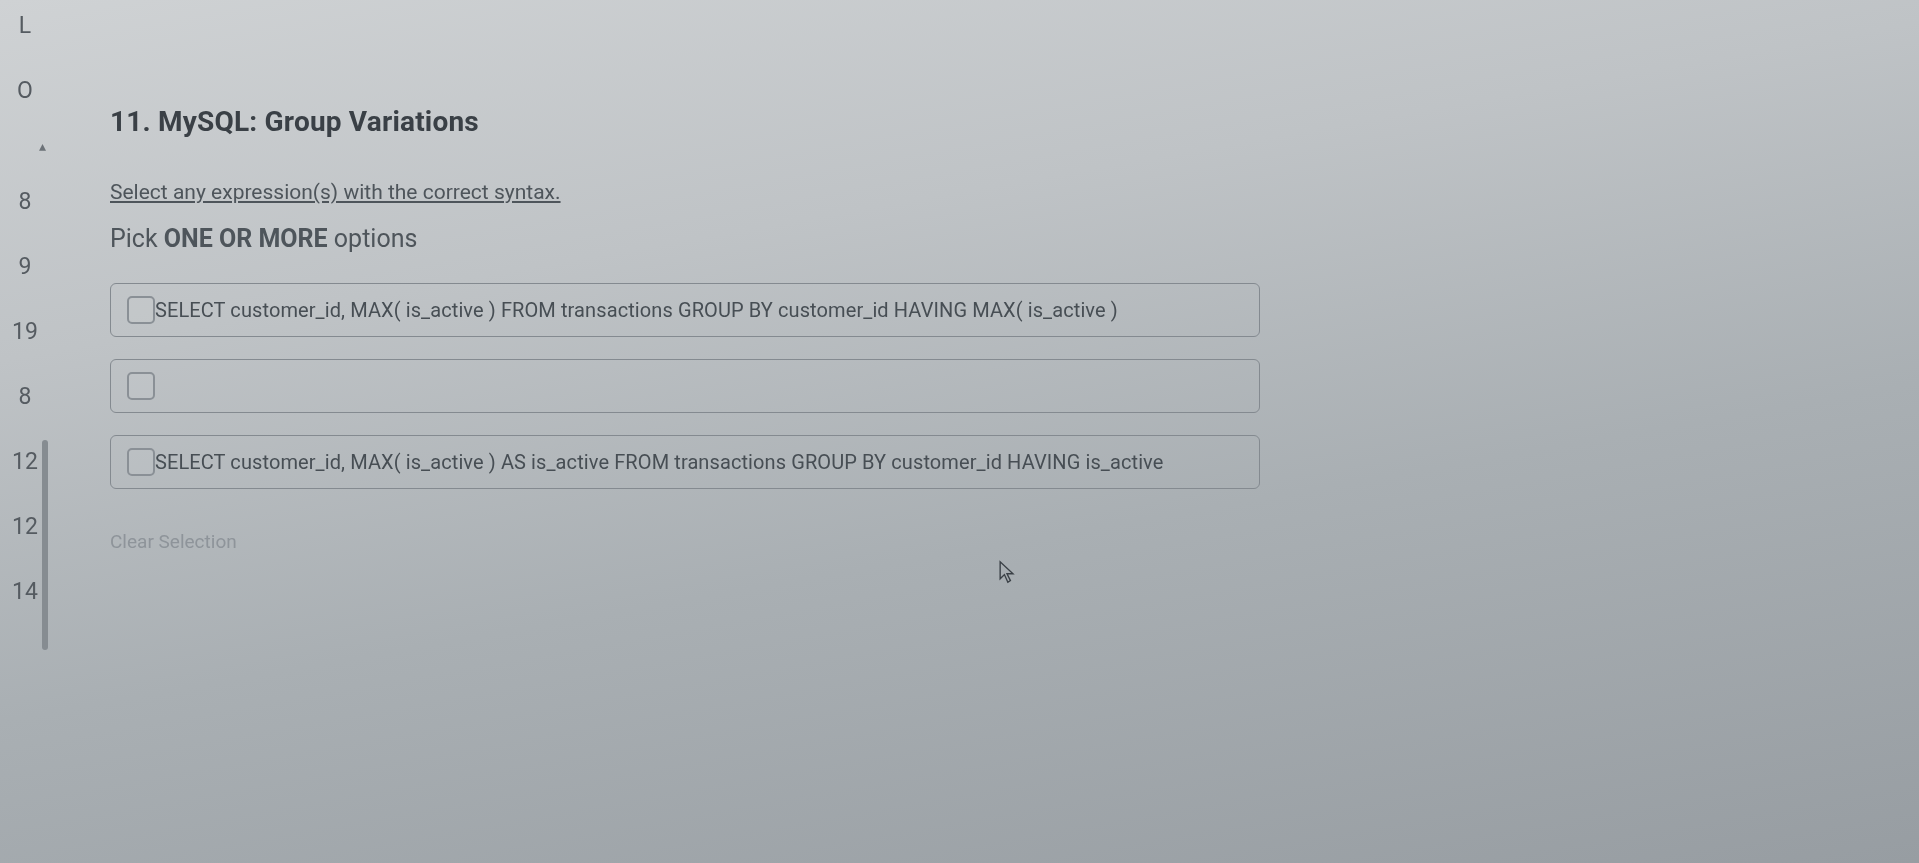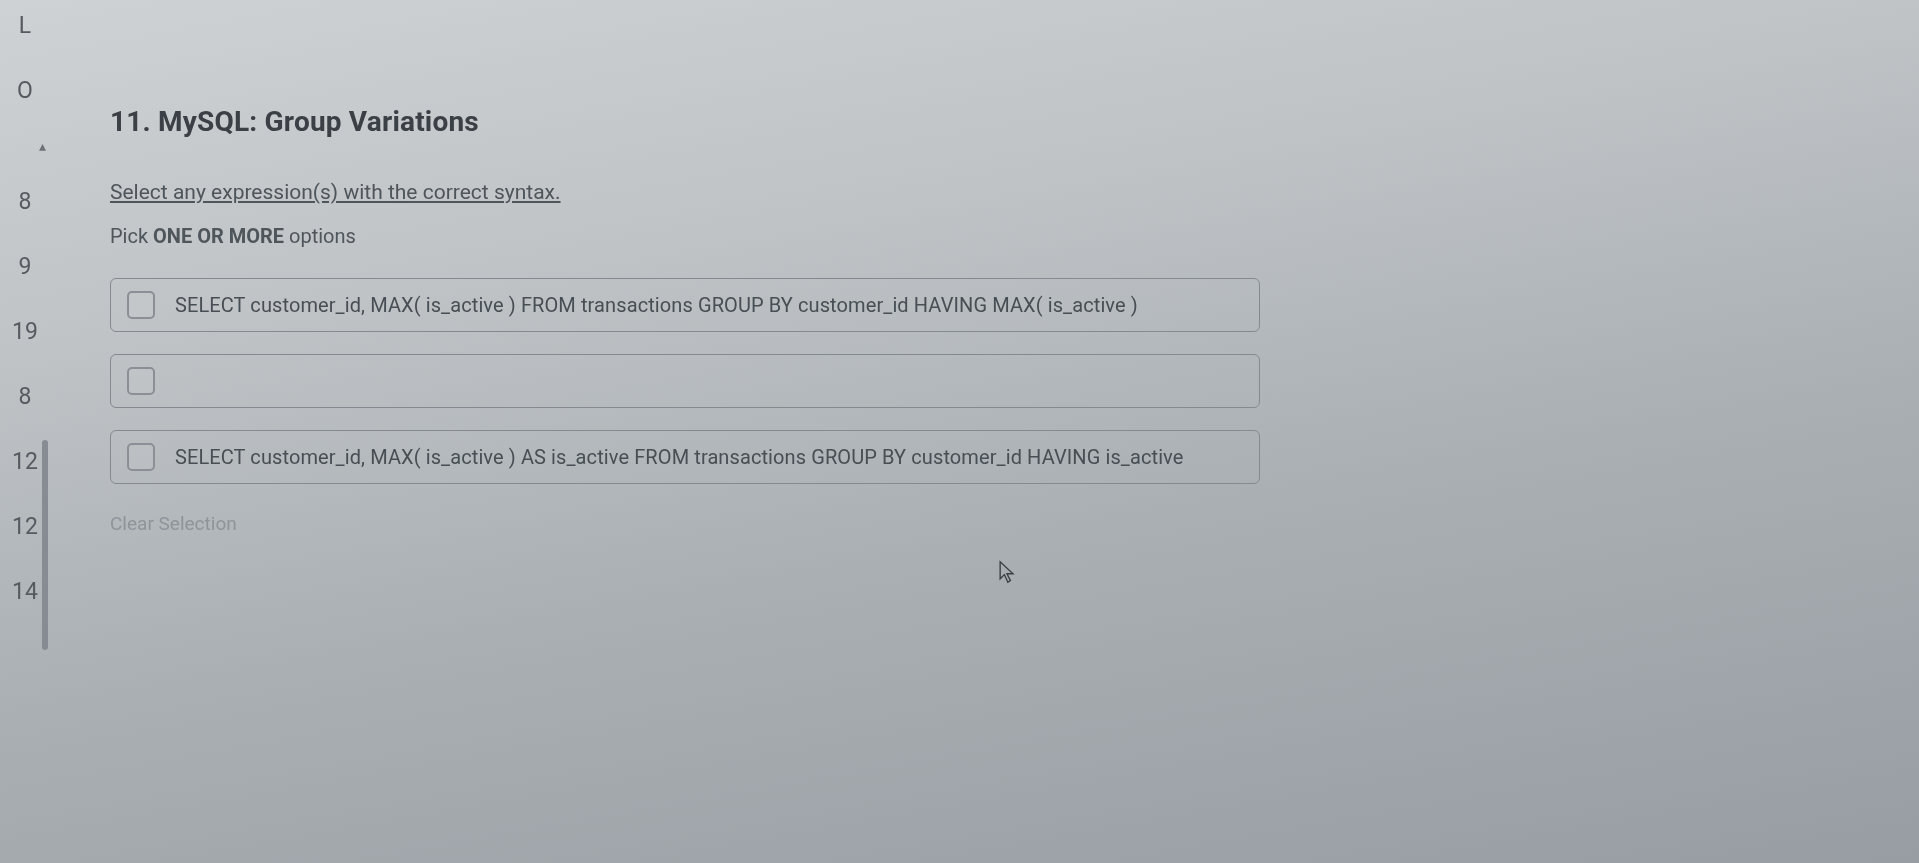--- a/index.html
+++ b/index.html
@@ -66,55 +66,54 @@
     letter-spacing: 0.2px;
     margin-top: 35px;
   }
   .prompt {
     font-size: 21px;
     color: #4e555b;
     margin-bottom: 20px;
     text-decoration: underline;
   }
   .pick {
-    font-size: 20px;
+    font-size: 25px;
     color: #4e555b;
     margin-bottom: 30px;
   }
   .pick b { font-weight: 700; }
   .options {
     display: flex;
     flex-direction: column;
     gap: 22px;
     max-width: 1150px;
   }
   .option {
     border: 1px solid #848a90;
     border-radius: 6px;
     padding: 12px 16px;
     display: flex;
     align-items: center;
-    gap: 20px;
     background: transparent;
   }
   .checkbox {
     width: 28px;
     height: 28px;
     border: 2px solid #8a9096;
     border-radius: 5px;
     flex: 0 0 28px;
     background: rgba(255,255,255,0.05);
   }
   .option-text {
     font-size: 20px;
     color: #474e54;
     letter-spacing: 0.1px;
   }
   .clear {
-    margin-top: 28px;
+    margin-top: 41px;
     font-size: 19px;
     color: #8e949a;
   }
   
   .cursor {
     position: absolute;
     left: 948px;
     top: 560px;
     width: 18px;
     height: 24px;

